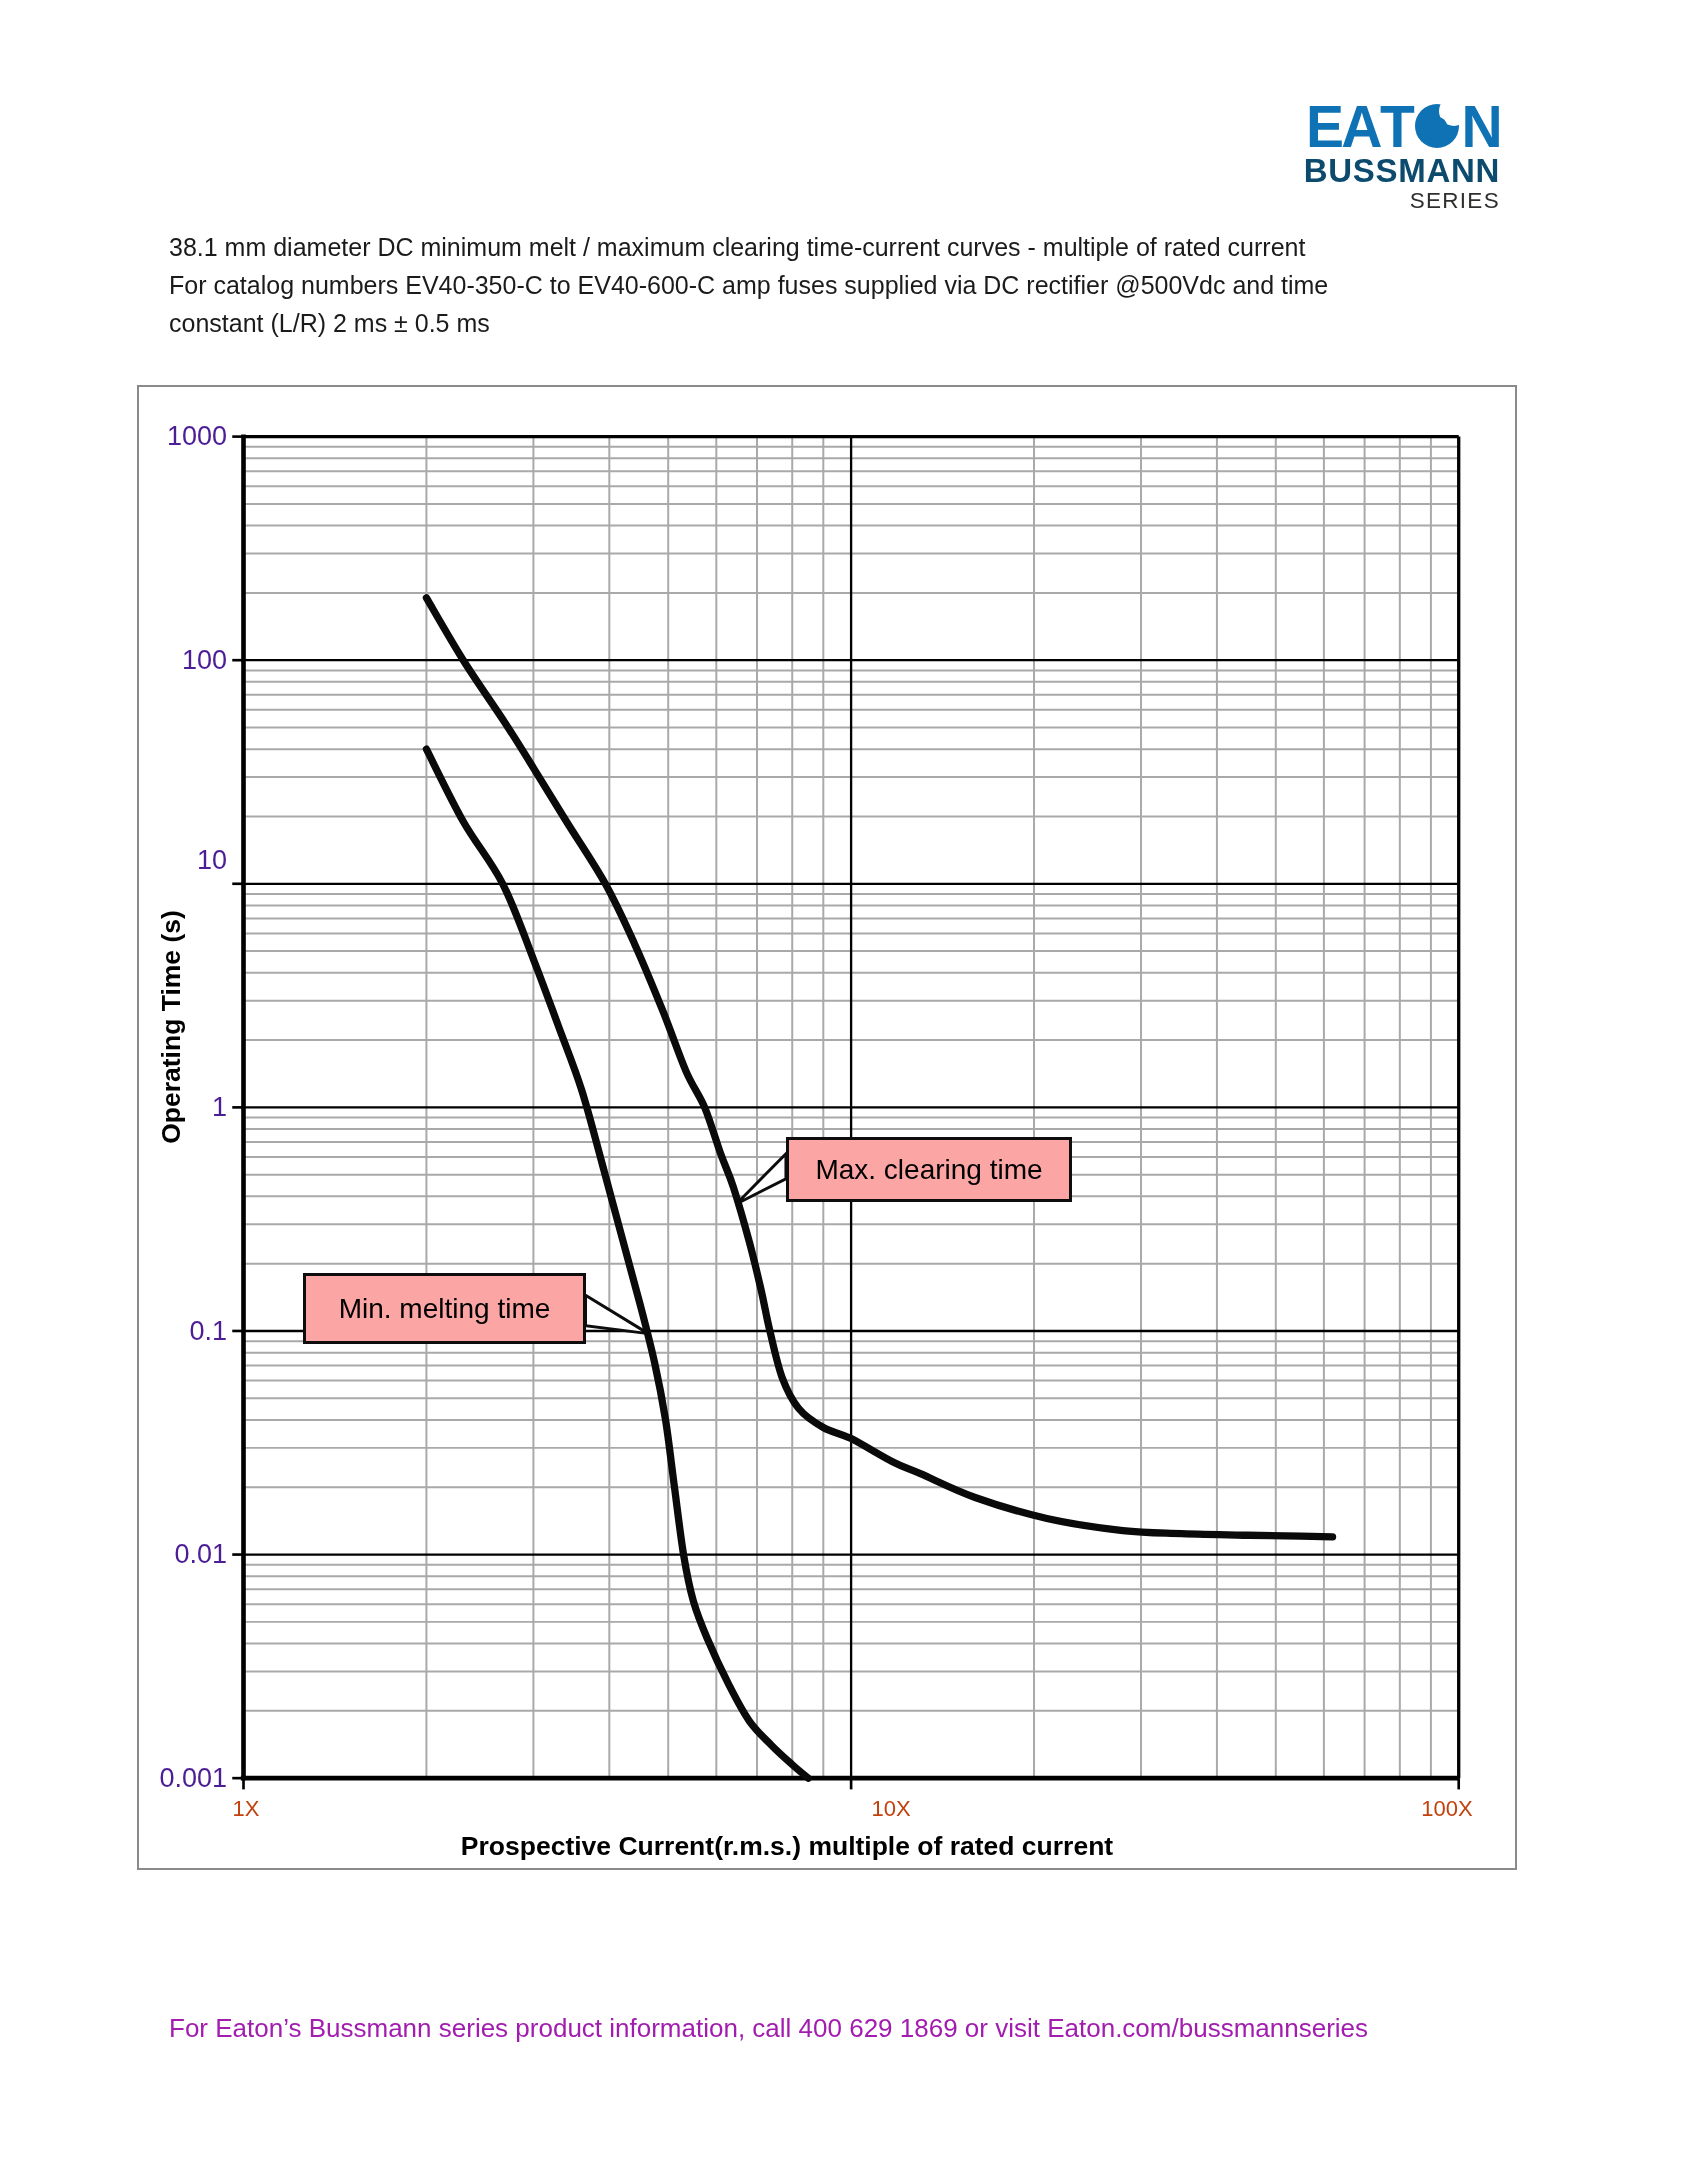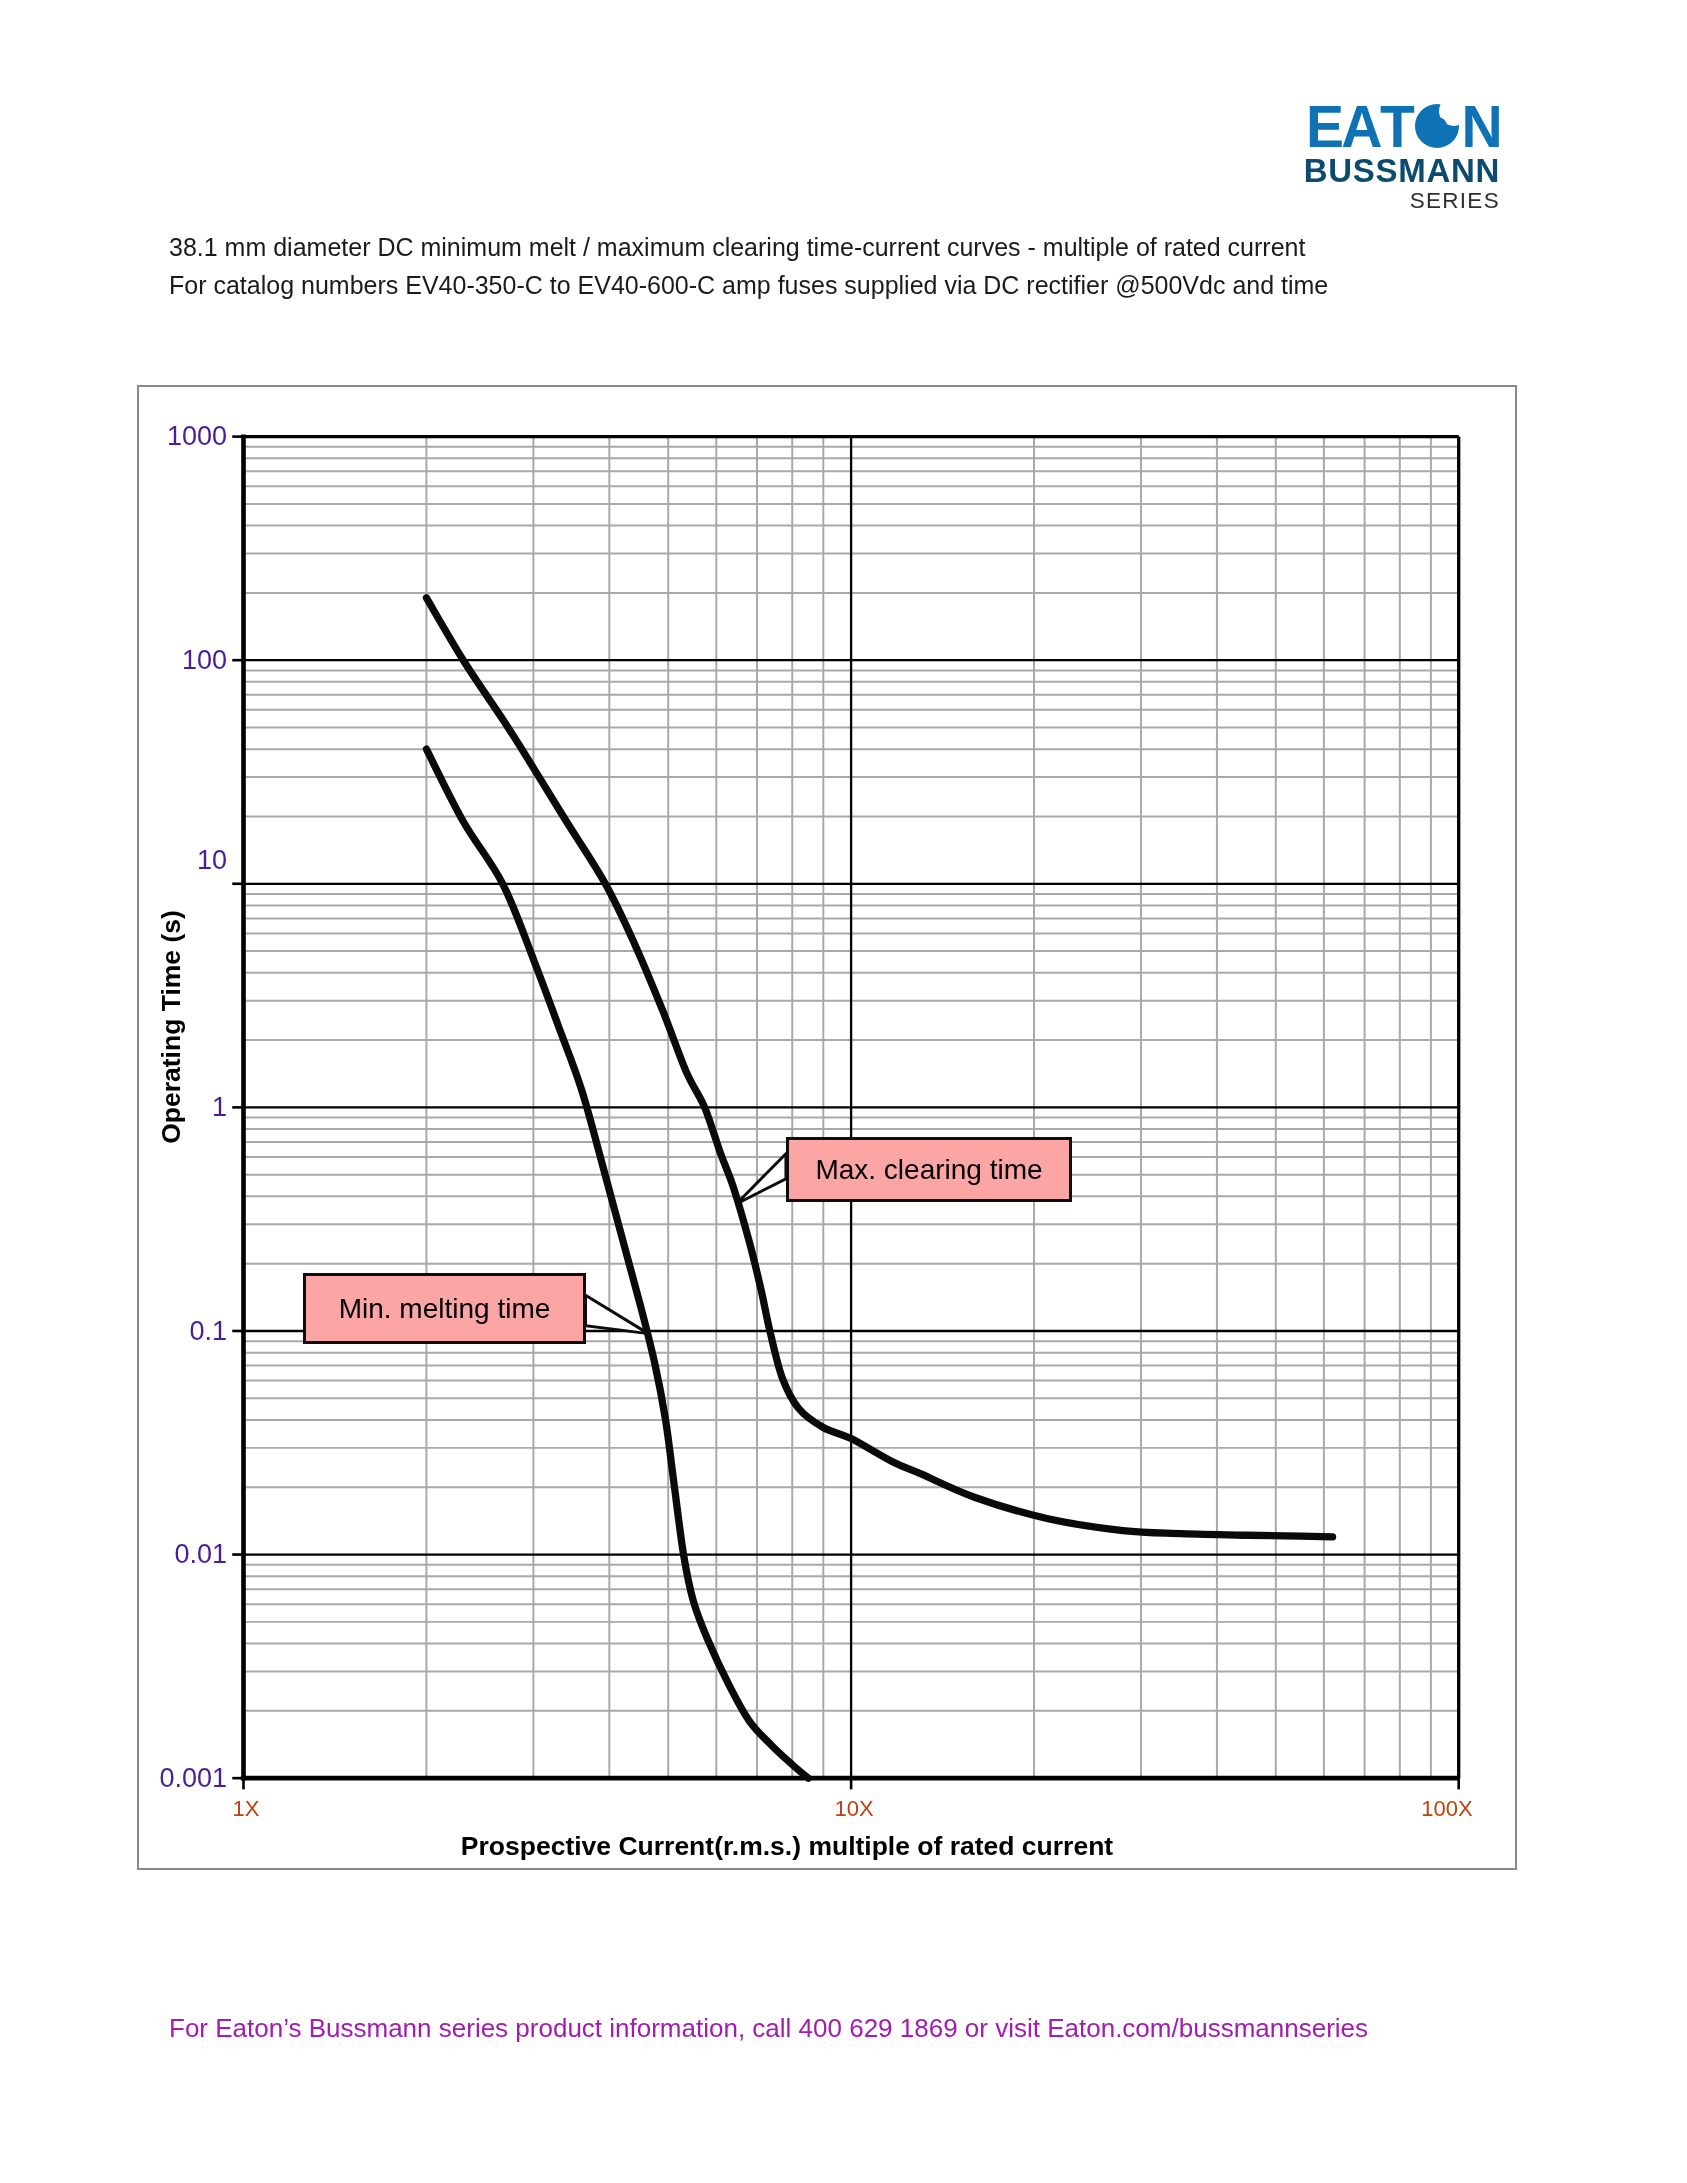--- a/index.html
+++ b/index.html
@@ -52,20 +52,21 @@
     </span>
     <span class="logo-letter eaton-blue" style="color: rgb(14, 114, 181);">N</span>
   </div>
   <div class="logo-bussmann">BUSSMANN</div>
   <div class="logo-series">SERIES</div>
 </div>
 
 <div class="title-block">
   <div class="title-line">38.1 mm diameter DC minimum melt / maximum clearing time-current curves - multiple of rated current</div>
   <div class="title-line">For catalog numbers EV40-350-C to EV40-600-C amp fuses supplied via DC rectifier @500Vdc and time</div>
+  <div class="title-line">constant (L/R) 2 ms ± 0.5 ms</div>
 </div>
 
 <div class="chart-frame"></div>
 <svg id="chart-svg" xmlns="http://www.w3.org/2000/svg" viewBox="0 0 2550 3300" width="1687" height="2183">
     <line x1="368" y1="896.2518614655744" x2="2205" y2="896.2518614655744" stroke="#a9a9a9" stroke-width="3"></line>
     <line x1="368" y1="836.733015904754" x2="2205" y2="836.733015904754" stroke="#a9a9a9" stroke-width="3"></line>
     <line x1="368" y1="794.5037229311487" x2="2205" y2="794.5037229311487" stroke="#a9a9a9" stroke-width="3"></line>
     <line x1="368" y1="761.7481385344256" x2="2205" y2="761.7481385344256" stroke="#a9a9a9" stroke-width="3"></line>
     <line x1="368" y1="734.9848773703285" x2="2205" y2="734.9848773703285" stroke="#a9a9a9" stroke-width="3"></line>
     <line x1="368" y1="712.3568624751812" x2="2205" y2="712.3568624751812" stroke="#a9a9a9" stroke-width="3"></line>
@@ -154,21 +155,21 @@
   </svg>
 <div id="tick-labels">
     <div class="ytick" style="left: 101px; top: 420px;">1000</div>
     <div class="ytick" style="left: 101px; top: 644px;">100</div>
     <div class="ytick" style="left: 101px; top: 844px;">10</div>
     <div class="ytick" style="left: 101px; top: 1091px;">1</div>
     <div class="ytick" style="left: 101px; top: 1315px;">0.1</div>
     <div class="ytick" style="left: 101px; top: 1538px;">0.01</div>
     <div class="ytick" style="left: 101px; top: 1762px;">0.001</div>
     <div class="xtick" style="left: 173px; top: 1792px;">1X</div>
-    <div class="xtick" style="left: 781px; top: 1792px;">10X</div>
+    <div class="xtick" style="left: 818px; top: 1792px;">10X</div>
     <div class="xtick" style="left: 1374px; top: 1792px;">100X</div>
   </div>
 
 <div class="y-axis-title">Operating Time (s)</div>
 <div class="x-axis-title">Prospective Current(r.m.s.) multiple of rated current</div>
 
 <div class="callout" id="callout-min">Min. melting time</div>
 <div class="callout" id="callout-max">Max. clearing time</div>
 
 <div class="footer">For Eaton’s Bussmann series product information, call 400 629 1869 or visit Eaton.com/bussmannseries</div>

